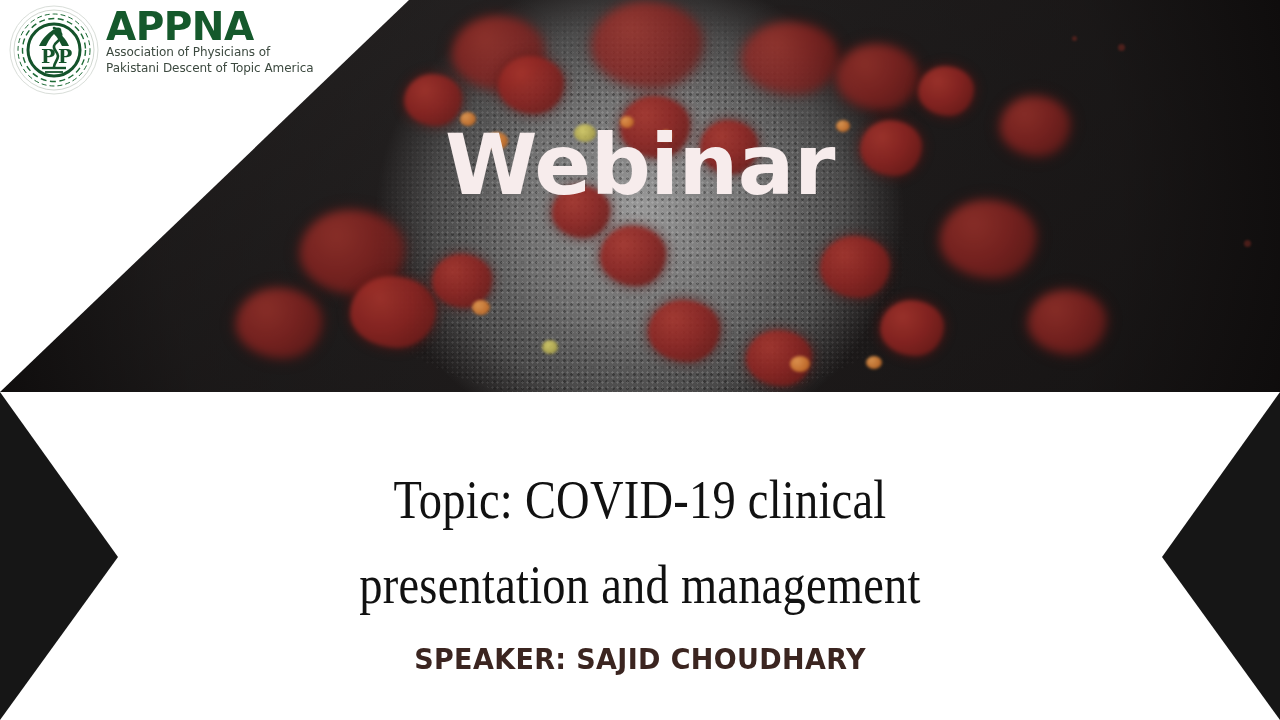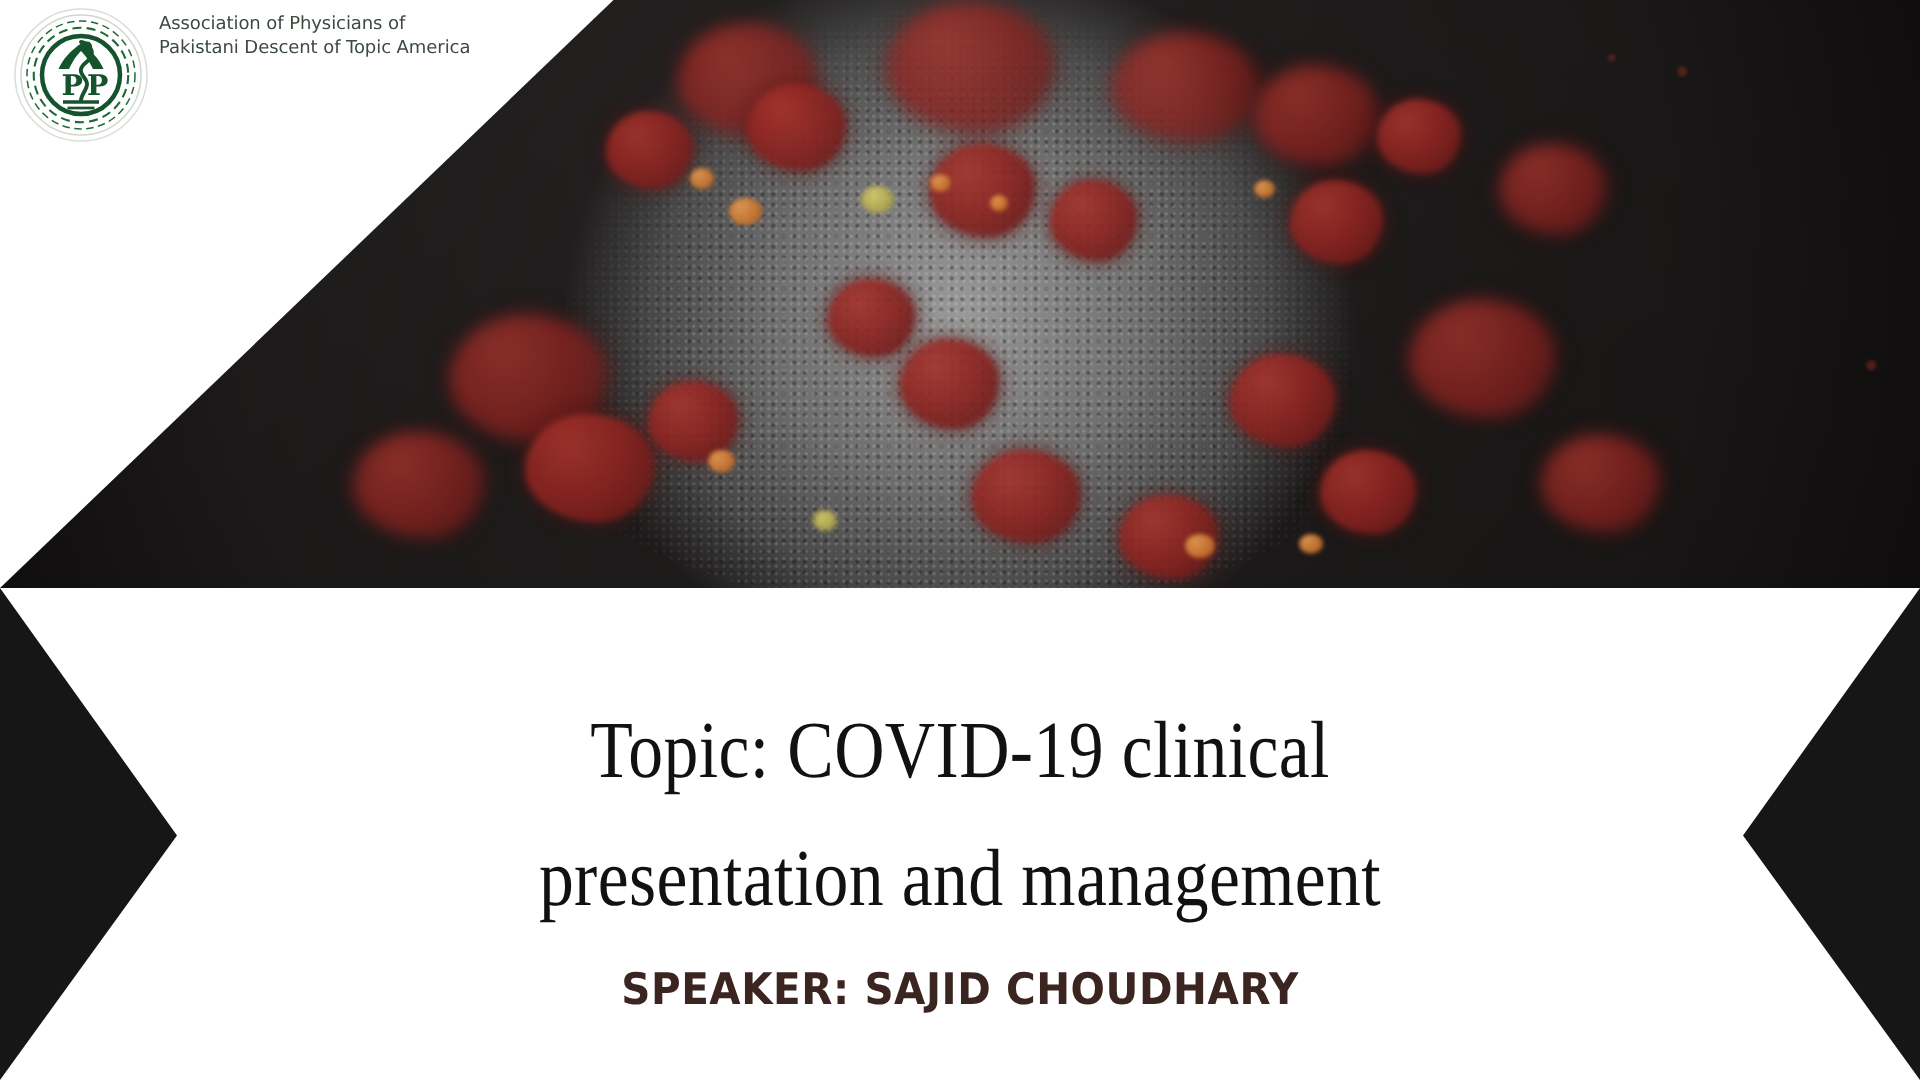--- a/index.html
+++ b/index.html
@@ -216,26 +216,28 @@
           <path d="M46 25 C39 30 34 35 31 42 L38 42 C41 36 43 33 46 30 C49 33 51 36 54 42 L61 42 C58 35 53 30 46 25 Z" fill="#14532b"></path>
           <path d="M46 24 c5 1 8 5 7 9 c-1 4 -6 5 -7 9 c-1 4 4 6 4 10 c0 4 -4 7 -4 11" fill="none" stroke="#14532b" stroke-width="2.6" stroke-linecap="round"></path>
           <circle cx="50" cy="27" r="3.4" fill="#14532b"></circle>
           <text x="33" y="59" font-family="DejaVu Serif, serif" font-size="19" font-weight="700" fill="#14532b">P</text>
           <text x="50" y="59" font-family="DejaVu Serif, serif" font-size="19" font-weight="700" fill="#14532b">P</text>
           <path d="M34 64 h24" stroke="#14532b" stroke-width="2.4"></path>
           <path d="M37 68 h18" stroke="#14532b" stroke-width="1.8"></path>
         </svg>
       </div>
       <div id="logo-words">
+        <div id="appna-word">APPNA</div>
         <div class="appna-sub">Association of Physicians of</div>
         <div class="appna-sub">Pakistani Descent of Topic America</div>
       </div>
     </div>
 
     <div id="hero-title">
+      <span class="ln">Webinar</span>
     </div>
   </div>
 
   <div id="lower">
     <div id="chev-left"></div>
     <div id="chev-right"></div>
 
     <div id="topic">
       <div>Topic: COVID-19 clinical</div>
       <div>presentation and management</div>

